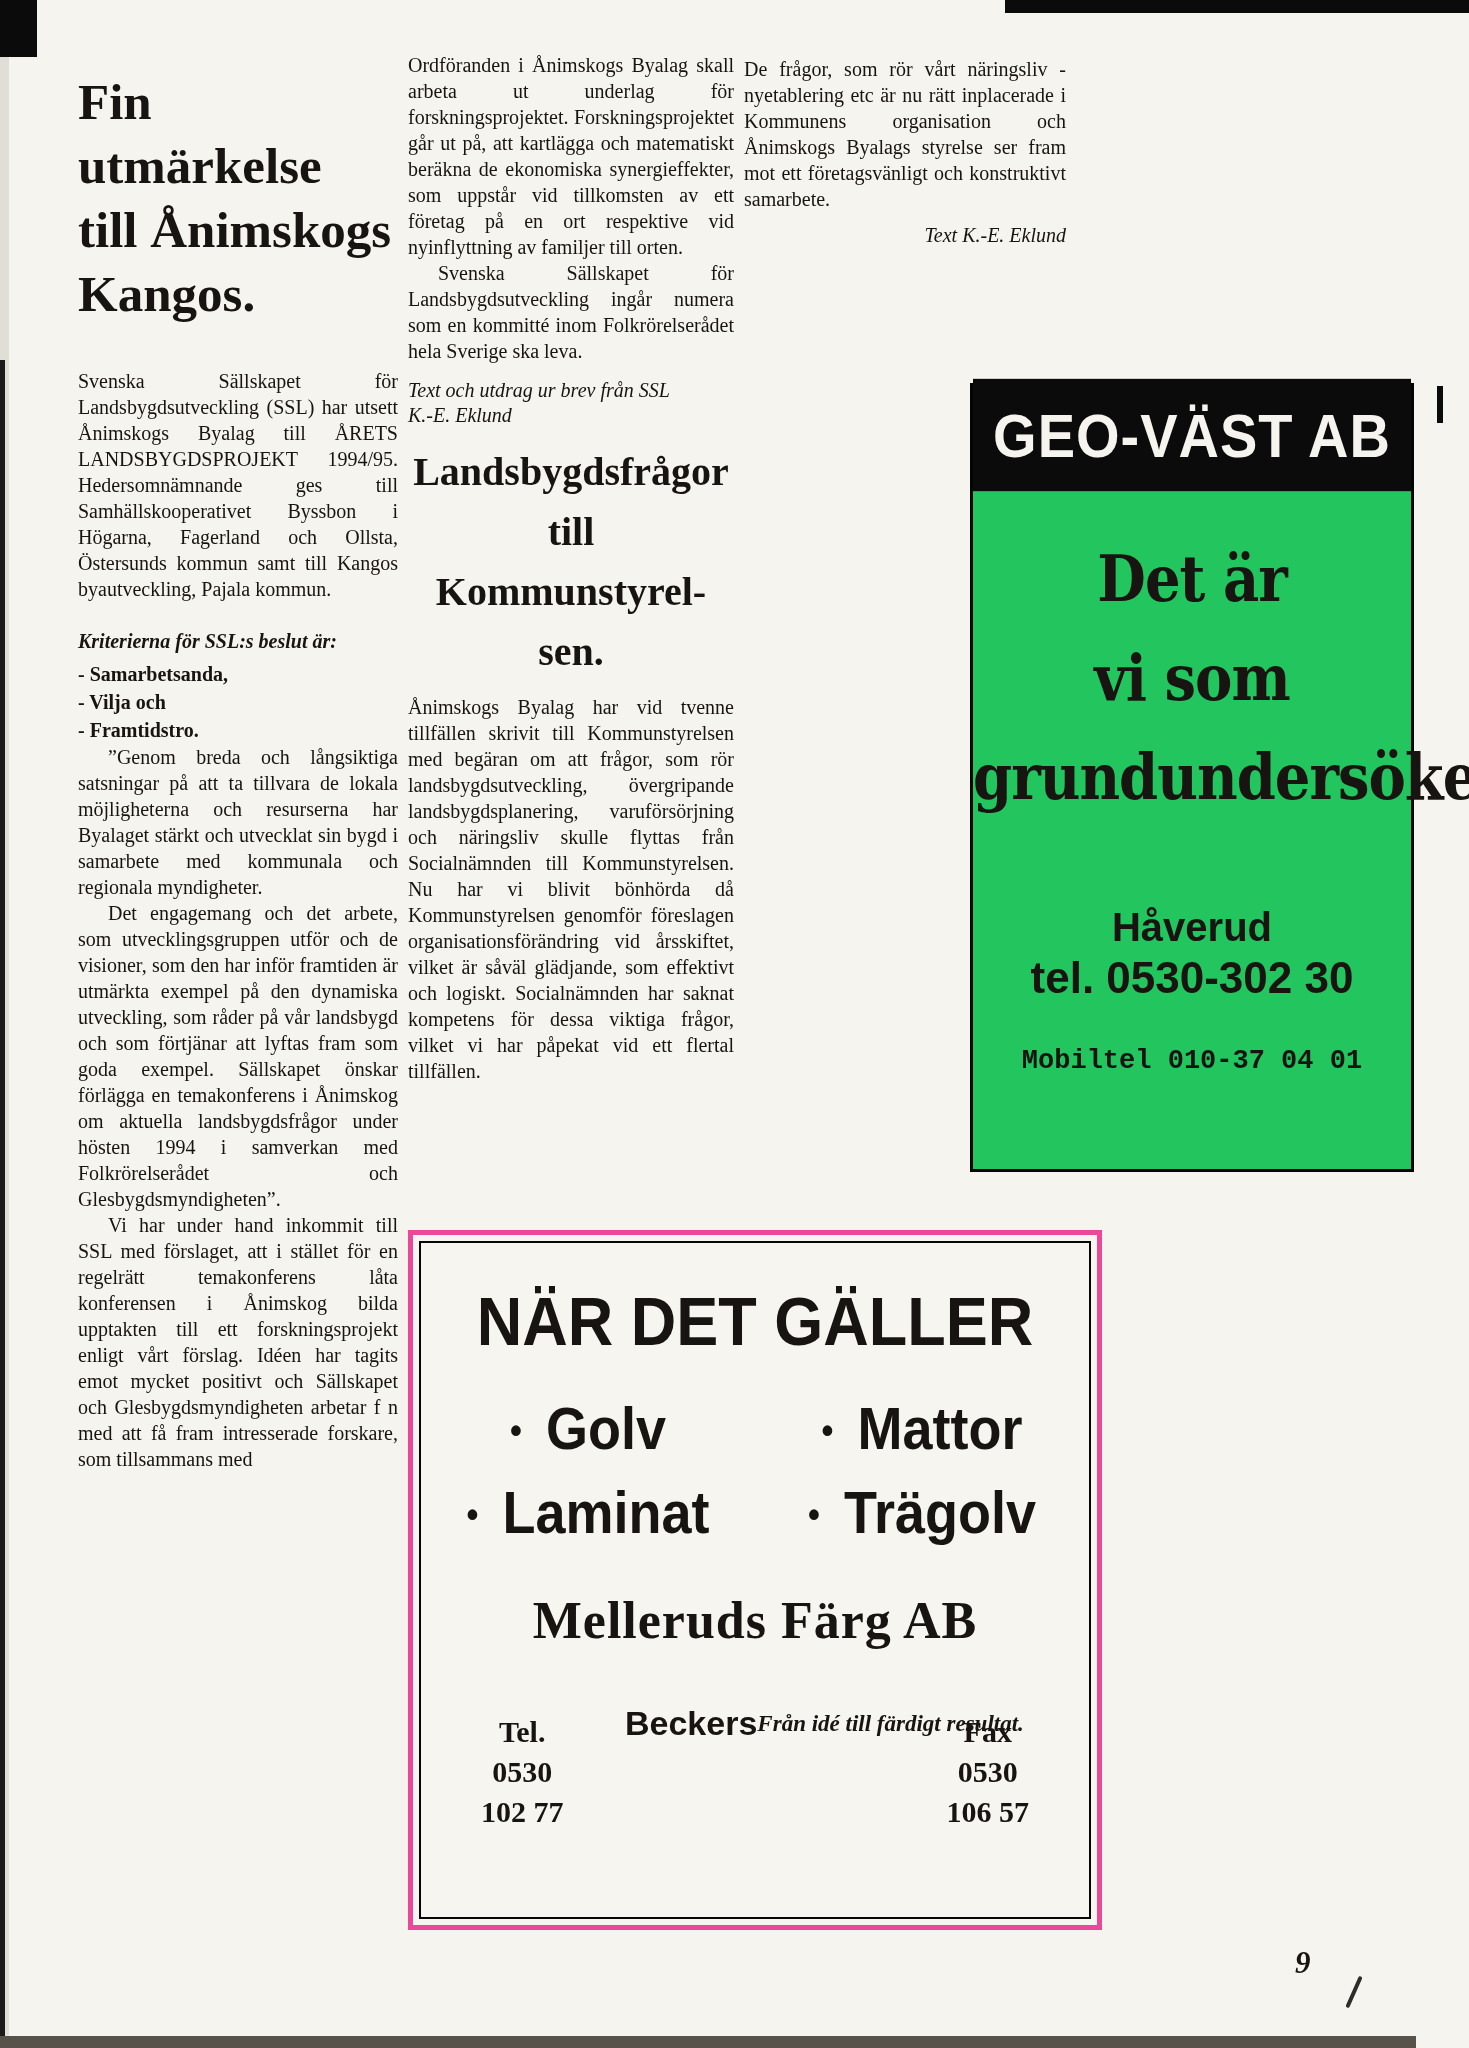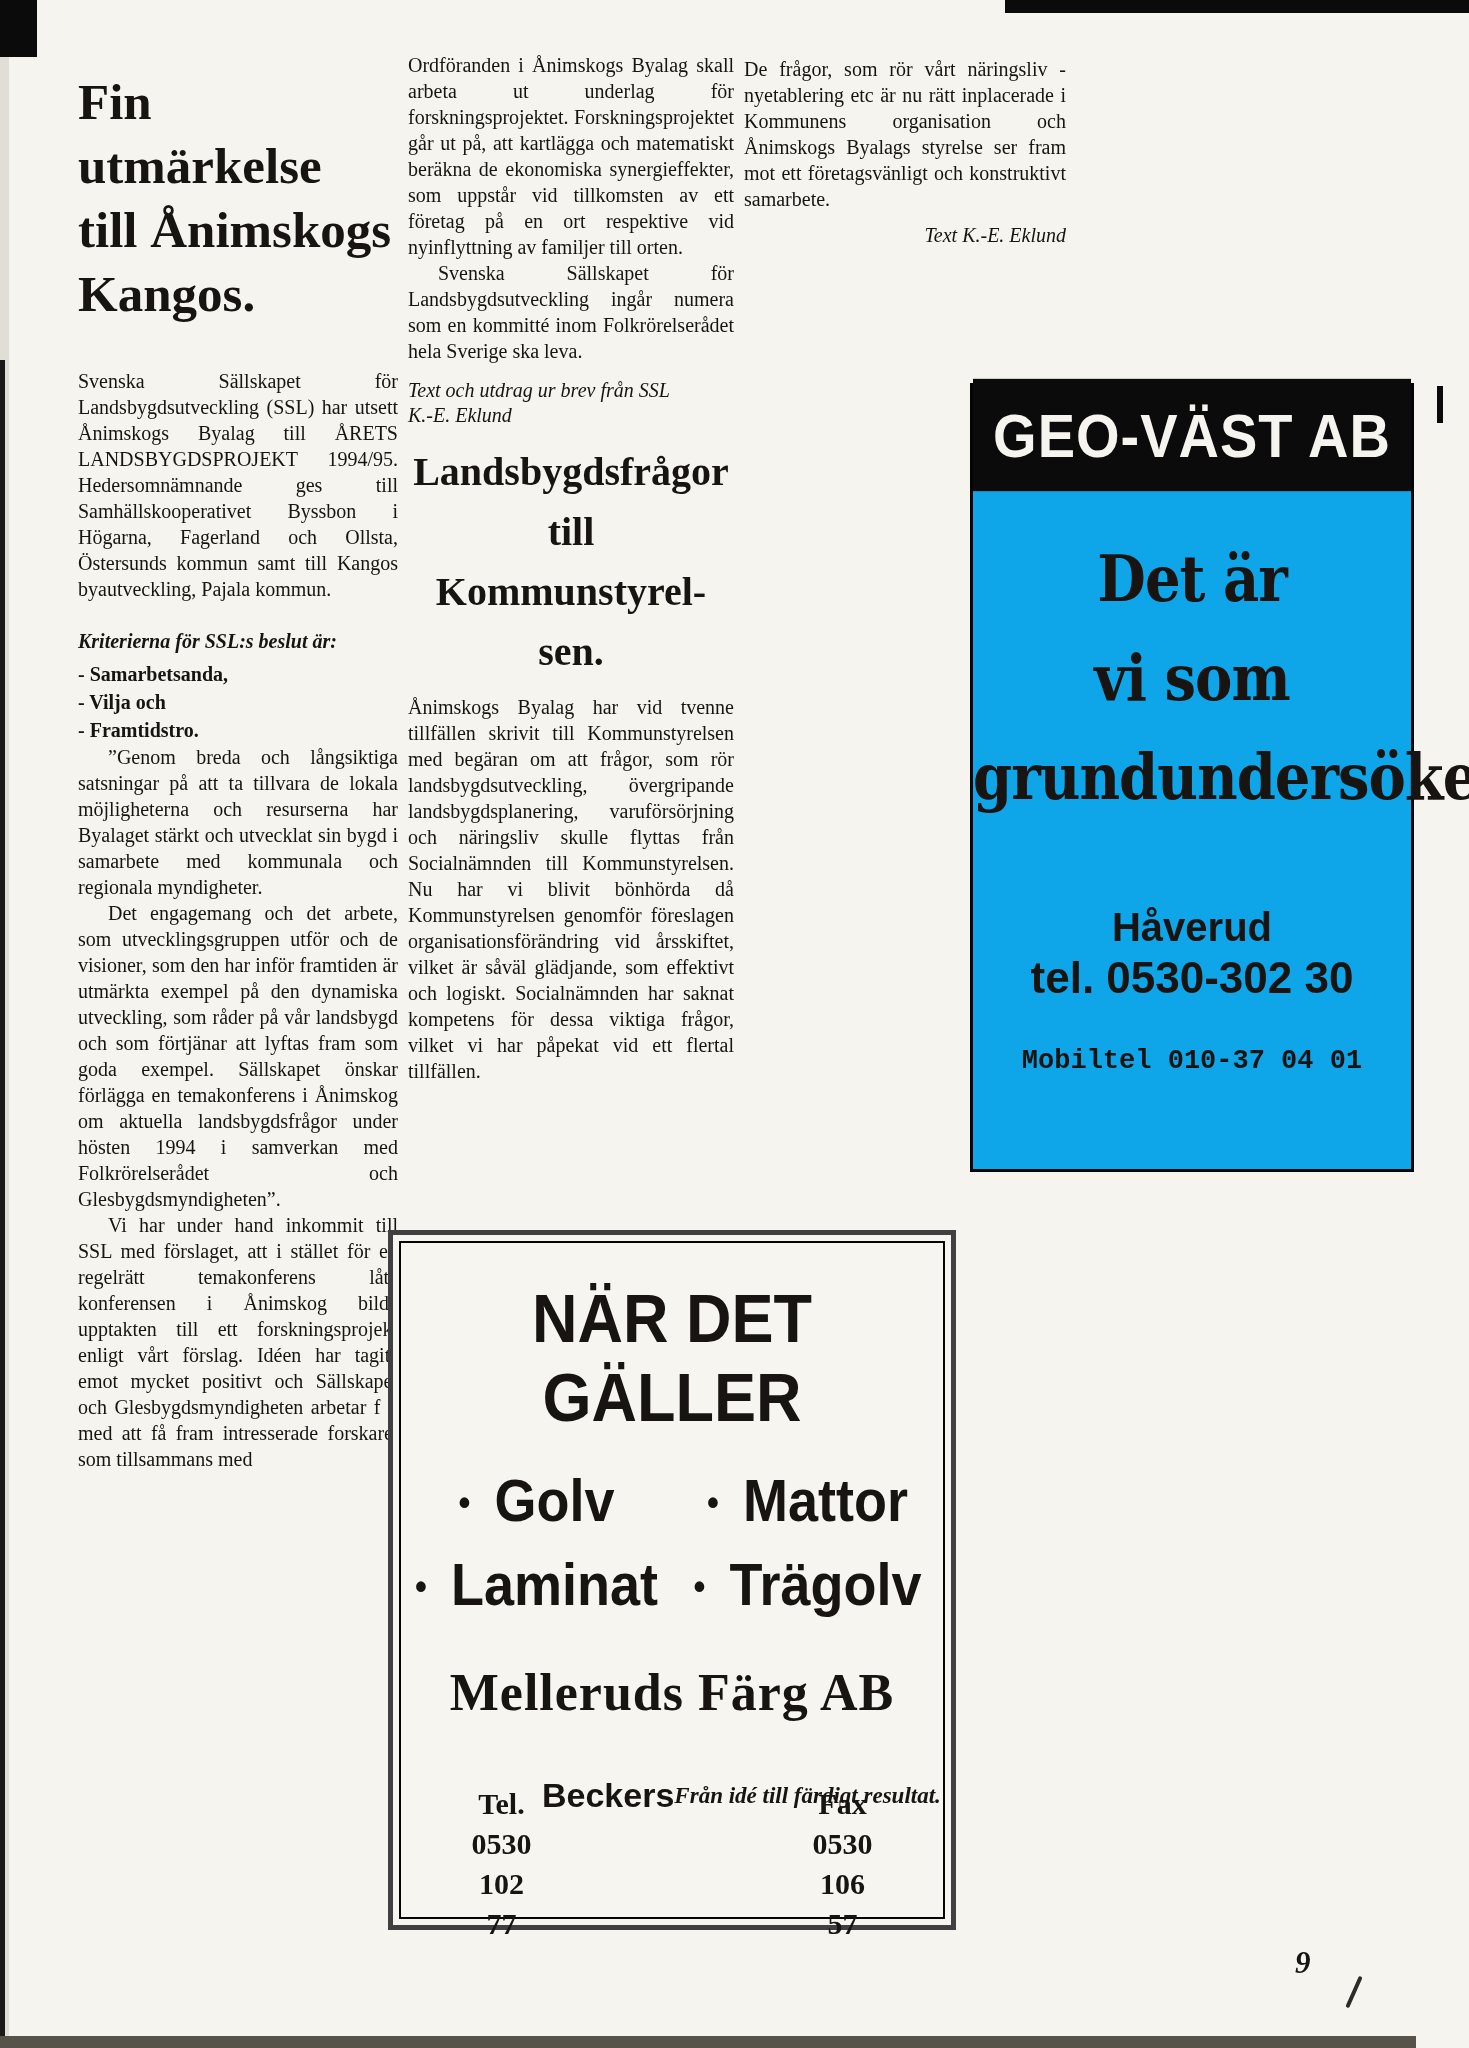--- a/index.html
+++ b/index.html
@@ -39,38 +39,38 @@
   .credit{font-style:italic;text-align:left;line-height:25px;margin-top:14px;font-size:20px;}
   .credit-right{font-style:italic;text-align:right;margin-top:10px;font-size:20px;}
   .subhead{
     font-size:40px;line-height:60px;font-weight:600;
     text-align:center;margin:14px 0 12px 0;
   }
   
   .geo-ad{
     position:absolute;left:970px;top:383px;width:444px;height:789px;
     border-left:3px solid #050505;border-right:3px solid #050505;border-bottom:3px solid #050505;
-    box-sizing:border-box;background:#0ea5e9;text-align:center;
+    box-sizing:border-box;background:#22c55e;text-align:center;
   }
   .geo-band{
     height:104px;background:#0b0b0b;color:#f6f4ee;
     display:flex;align-items:center;justify-content:center;
     font-family:"Liberation Sans", sans-serif;font-weight:bold;
     font-size:56px;letter-spacing:1px;transform:scaleY(1.08);
   }
   .geo-slogan{margin-top:42px;font-weight:bold;font-family:"DejaVu Serif", serif;}
   .geo-slogan-line{font-size:56px;line-height:99px;transform:scaleY(1.15);letter-spacing:-1px;}
   .geo-contact{font-family:"Liberation Sans", sans-serif;font-weight:bold;margin-top:78px;}
   .geo-town{font-size:40px;line-height:46px;}
   .geo-tel{font-size:44px;line-height:56px;}
   .geo-mobile{font-size:27px;margin-top:40px;font-family:Liberation Mono, monospace;}
   
   .mell-ad{
-    position:absolute;left:388px;top:1230px;width:568px;height:700px;
-    border:5px solid #404040;box-sizing:border-box;background:#f7f5ef;
+    position:absolute;left:408px;top:1230px;width:694px;height:700px;
+    border:5px solid #ec4899;box-sizing:border-box;background:#f7f5ef;
   }
   .mell-inner{
     position:absolute;left:6px;top:6px;right:6px;bottom:6px;
     border:2px solid #050505;text-align:center;
   }
   .mell-head{
     margin-top:42px;font-family:"Liberation Sans", sans-serif;font-weight:bold;
     font-size:63px;transform:scaleY(1.1);letter-spacing:0px;
   }
   .mell-bullets{margin-top:40px;display:grid;grid-template-columns:1fr 1fr;row-gap:22px;

